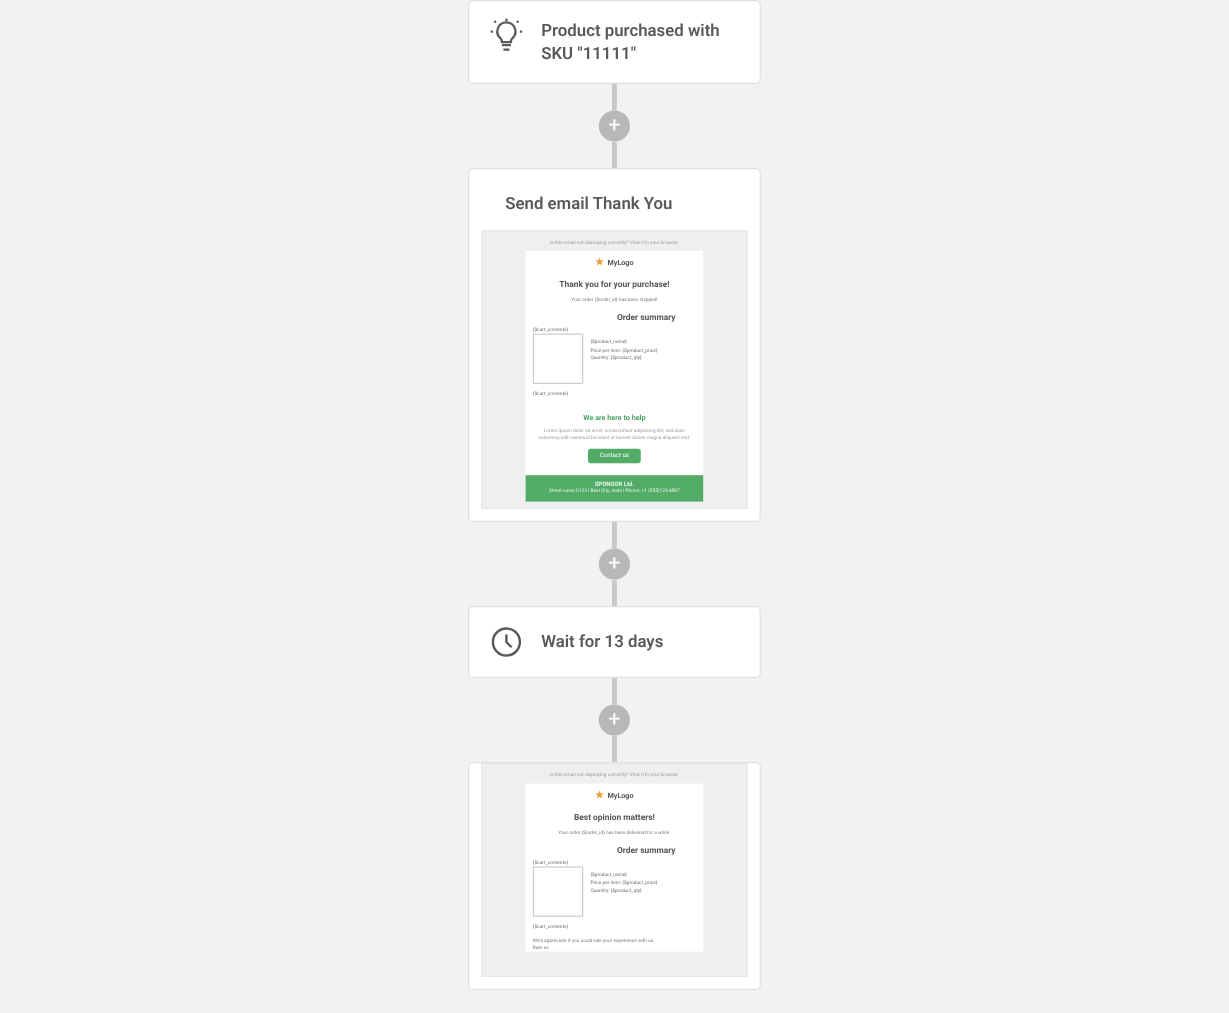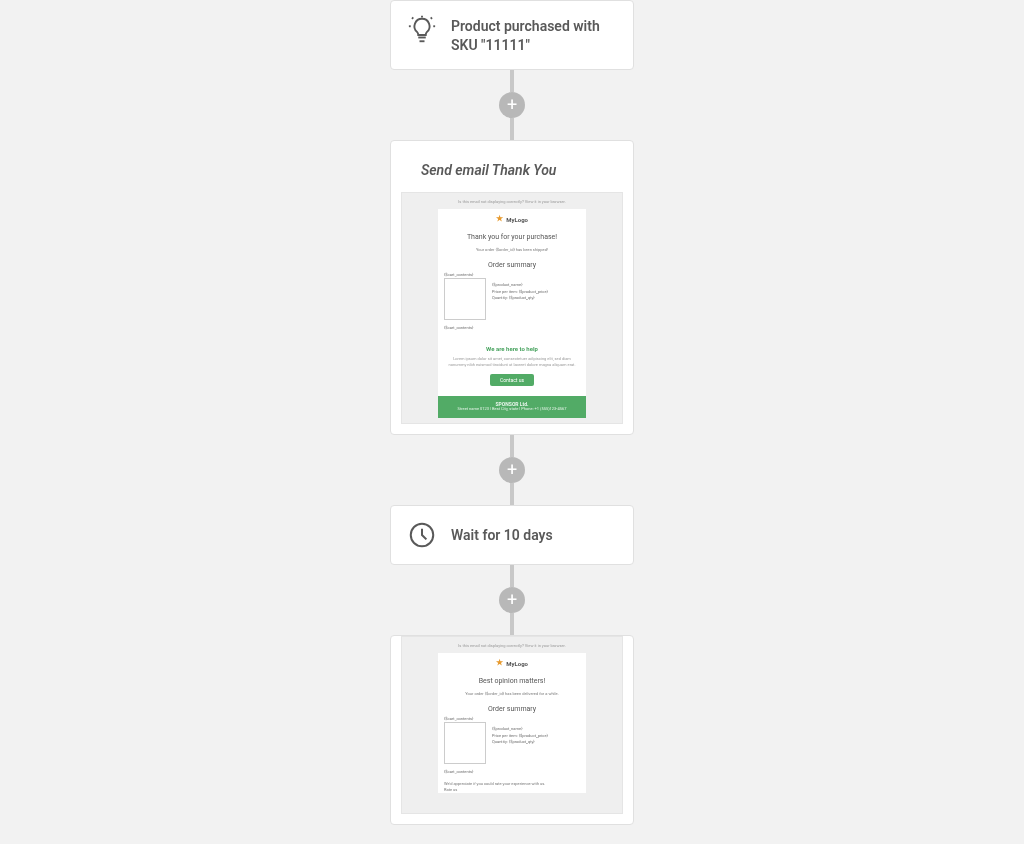--- a/index.html
+++ b/index.html
@@ -37,21 +37,20 @@
     color: #595959;
     line-height: 1.35;
     padding-top: 2px;
   }
   .card-title.single { padding-top: 6px; }
   .card-head {
     display: flex;
     align-items: center;
     gap: 14px;
     padding: 14px 16px 12px 16px;
-    font-style: italic;
   }
   .preview-wrap {
     padding: 0 10px 10px 10px;
   }
   .preview {
     background: #efefef;
     border: 1px solid #e5e5e5;
     width: 100%;
     height: 232px;
     overflow: hidden;
@@ -64,23 +63,23 @@
   .preview .topline { padding-top: 7px; color: #9a9a9a; font-size: 4px; }
   .email {
     background: #fff;
     width: 148px;
     margin: 5px auto 0 auto;
     text-align: center;
     padding: 6px 0 0 0;
   }
   .logo-row { display: flex; align-items: center; justify-content: center; gap: 3px; font-weight: 700; font-size: 6px; color: #555; }
   .logo-star { color: #e79a2e; font-size: 8px; line-height: 1; }
-  .email h1 { font-size: 7px; margin: 10px 0 6px 0; font-weight: 400; }
+  .email h1 { font-size: 7px; margin: 10px 0 6px 0; font-weight: 700; }
   .email .sub { font-size: 4px; color: #7a7a7a; margin-bottom: 8px; }
-  .section-label { text-align: center; padding: 0 23px; font-size: 7px; font-weight: 400; margin-bottom: 4px; }
+  .section-label { text-align: right; padding: 0 23px; font-size: 7px; font-weight: 700; margin-bottom: 4px; }
   .order-row { display: flex; padding: 0 6px; gap: 6px; align-items: flex-start; }
   .thumb { width: 42px; height: 42px; border: 1px solid #ccc; }
   .order-meta { text-align: left; font-size: 4px; color: #6d6d6d; line-height: 1.7; padding-top: 4px; }
   .tag { text-align: left; padding: 0 6px; font-size: 4px; color: #6d6d6d; }
   .help { margin-top: 14px; }
   .help-title { color: #4aa461; font-size: 6px; font-weight: 700; }
   .help-text { font-size: 4px; color: #9a9a9a; padding: 4px 8px; line-height: 1.5; }
   .btn { display: inline-block; background: #52ab66; color: #fff; font-size: 5px; padding: 3px 10px; border-radius: 2px; margin-top: 2px; }
   .footer { background: #52ab66; color: #e8f5eb; font-size: 4px; padding: 5px 0 6px 0; margin-top: 10px; }
   .footer .f1 { font-weight: 700; font-size: 5px; }
@@ -190,21 +189,21 @@
   </div>
   <div class="connector"></div>
 
   <div class="card">
     <span class="icon">
       <svg viewBox="0 0 24 24" fill="none" stroke="#595959" stroke-width="1.6">
         <circle cx="12" cy="12" r="9"></circle>
         <path d="M12 7v5l3.5 3.5"></path>
       </svg>
     </span>
-    <div class="card-title single">Wait for 10 days</div>
+    <div class="card-title single">Wait for 13 days</div>
   </div>
 
   <div class="connector"></div>
   <div class="plus-circle">
     <span>+</span>
   </div>
   <div class="connector"></div>
 
   <div class="card0">
     <div class="preview-wrap">

